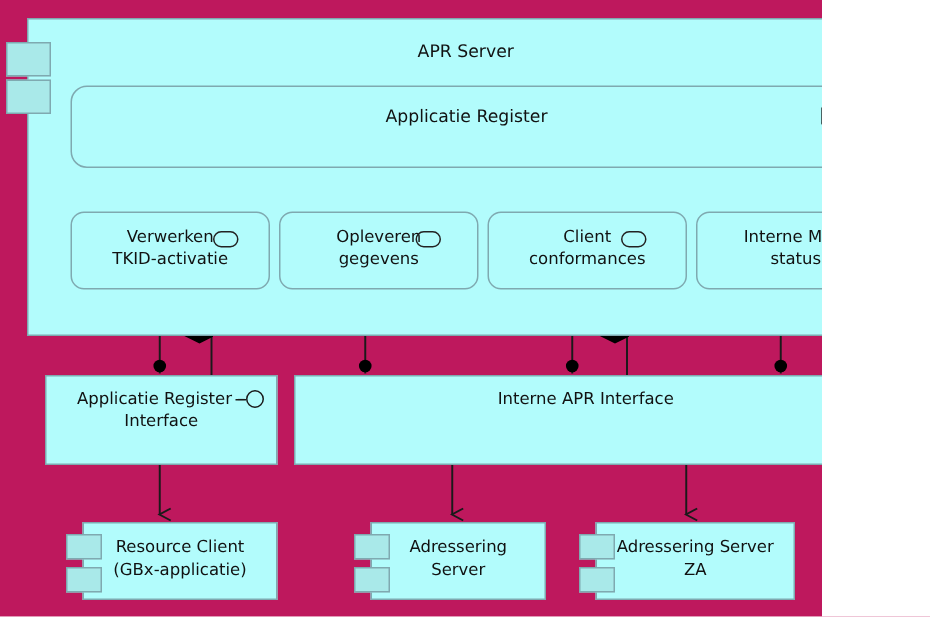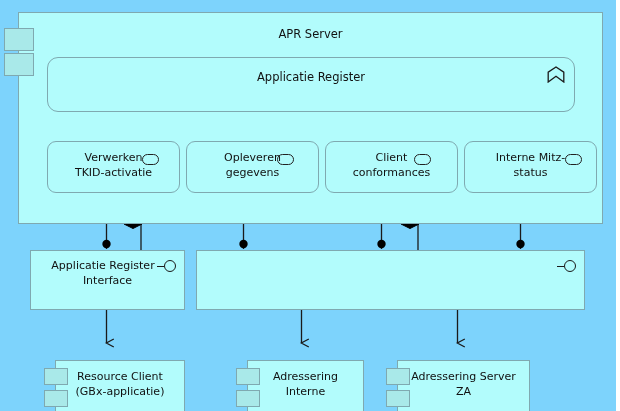--- a/index.html
+++ b/index.html
@@ -2,22 +2,22 @@
 <html><head>
 <meta charset="utf-8">
 <style>
   html,body{margin:0;padding:0;background:#ffffff;}
   body{
     font-family:"DejaVu Sans","Liberation Sans",sans-serif;
     -webkit-font-smoothing:antialiased;
   }
   #canvas{
     position:relative;
-    width:616px;height:411px;
-    background:#7dd3fc;
+    width:548px;height:411px;
+    background:#be185d;
     overflow:hidden;
   }
   
   .box{position:absolute;box-sizing:border-box;}
   .fill{background:#b2fcfc;border:1px solid #7fa9b0;}
   .rounded{border-radius:9px;}
   .rounded-lg{border-radius:11px;}
   .label{
     position:absolute;left:0;right:0;
     text-align:center;
@@ -44,21 +44,21 @@
   .svc-icon{position:absolute;width:17px;height:11px;border:1.4px solid #222;border-radius:6px;box-sizing:border-box;}
   
   .iface{top:250px;height:60px;}
   #iface-app-reg{left:30px;width:155px;}
   #iface-interne{left:196px;width:389px;}
   .iface .label{top:8px;}
   .lolli{position:absolute;height:14px;}
   .lolli .stem{position:absolute;left:0;top:6px;width:7px;height:1.4px;background:#1a1a1a;}
   .lolli .ball{position:absolute;left:7px;top:0;width:12px;height:12px;border:1.5px solid #1a1a1a;border-radius:50%;box-sizing:border-box;}
   
-  .comp{top:360px;height:52px;}
+  .comp{top:348px;height:52px;}
   #comp-resource{left:55px;width:130px;}
   #comp-adressering{left:247px;width:117px;}
   #comp-autorisatie{left:397px;width:133px;}
   .comp .label{top:9px;}
   .comp .uml-tab{width:24px;height:17px;left:-12px;}
   
   #wires{position:absolute;left:0;top:0;width:620px;height:411px;pointer-events:none;}
 </style>
 </head>
 <body>
@@ -153,36 +153,37 @@
   <div class="box fill iface" id="iface-app-reg">
     <div class="label">Applicatie Register –
 Interface</div>
     <div class="lolli" style="right:8px;top:9px;width:19px;">
       <span class="stem"></span>
         <span class="ball"></span>
     </div>
   </div>
 
   <div class="box fill iface" id="iface-interne">
+    <div class="label">Interne APR Interface</div>
     <div class="lolli" style="right:8px;top:9px;width:19px;">
       <span class="stem"></span>
         <span class="ball"></span>
     </div>
   </div>
 
   <div class="box fill comp" id="comp-resource">
     <div class="label">Resource Client
 (GBx-applicatie)</div>
     <div class="uml-tab" style="top:7px;"></div>
     <div class="uml-tab" style="top:29px;"></div>
   </div>
 
   <div class="box fill comp" id="comp-adressering">
     <div class="label">Adressering
-Interne</div>
+Server</div>
     <div class="uml-tab" style="top:7px;"></div>
     <div class="uml-tab" style="top:29px;"></div>
   </div>
 
   <div class="box fill comp" id="comp-autorisatie">
     <div class="label">Adressering Server
 ZA</div>
     <div class="uml-tab" style="top:7px;"></div>
     <div class="uml-tab" style="top:29px;"></div>
   </div>

